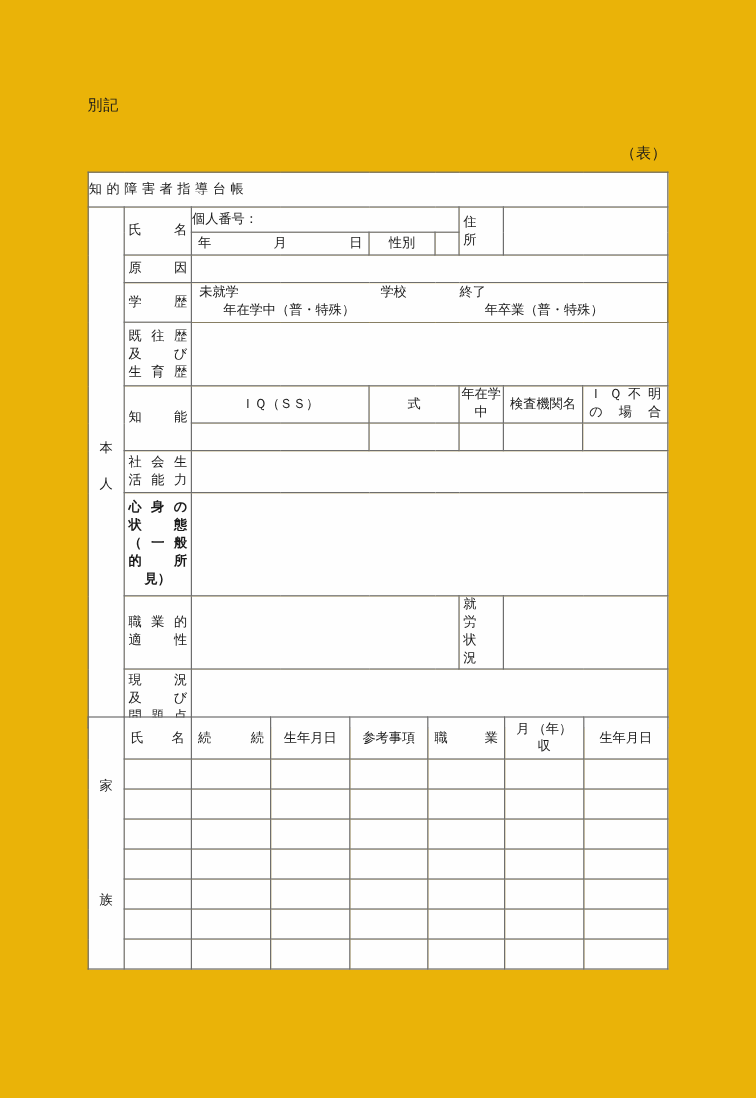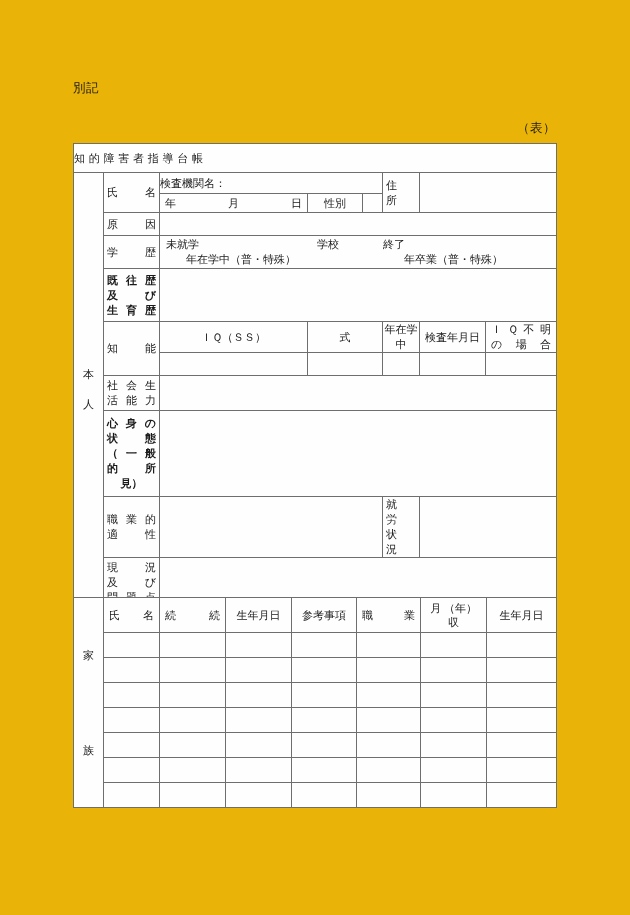--- a/index.html
+++ b/index.html
@@ -121,21 +121,21 @@
   .gk-right2 { display: inline-block; margin-left: 108px; }
 
   .ctr { text-align: center; }
   .spread {
     display: block;
     text-align: justify;
     text-align-last: justify;
     padding: 0 5px;
   }
 
-  .tall-kisetsu { height: 52px; vertical-align: middle; font-weight: bold; }
+  .tall-kisetsu { height: 52px; vertical-align: middle; }
   .tall-shinshin { height: 85px; font-weight: bold; }
   .tall-shakai { height: 34px; }
   .tall-genkyo  { height: 48px; }
   .tall-shokugyo{ height: 34px; }
 
   
   table.fam {
     position: absolute;
     left: 73px;
     top: 597px;
@@ -205,21 +205,21 @@
     <tr>
       <td class="side" rowspan="14">
         <div class="stack">
           <span class="ch">本</span>
           <span class="ch">人</span>
         </div>
       </td>
       <td class="lbl" rowspan="2">
         <span class="wide">氏　　名</span>
       </td>
-      <td class="body-cell pad-l" colspan="4" style="height:20px">検査機関名：</td>
+      <td class="body-cell pad-l" colspan="4" style="height:20px">個人番号：</td>
       <td class="lbl" rowspan="2">
         <span class="wide">住　所</span>
       </td>
       <td class="body-cell" colspan="2" rowspan="2"></td>
     </tr>
     <tr>
       <td class="ctr" colspan="2" style="height:18px">
         <span class="spread">年　月　日</span>
       </td>
       <td class="ctr">性別</td>
@@ -252,21 +252,21 @@
       <td class="body-cell" colspan="7"></td>
     </tr>
 
     <tr>
       <td class="lbl" rowspan="2">
         <span class="wide">知　　能</span>
       </td>
       <td class="ctr" colspan="2" style="height:30px">ＩＱ（ＳＳ）</td>
       <td class="ctr" colspan="2">式</td>
       <td class="ctr">年在学中</td>
-      <td class="ctr">検査年月日</td>
+      <td class="ctr">検査機関名</td>
       <td class="ctr">
         <span class="spread">ＩＱ不明</span>
         <span class="spread">の　場　合</span>
       </td>
     </tr>
     <tr>
       <td class="body-cell" colspan="2" style="height:22px"></td>
       <td class="body-cell" colspan="2"></td>
       <td class="body-cell"></td>
       <td class="body-cell"></td>

